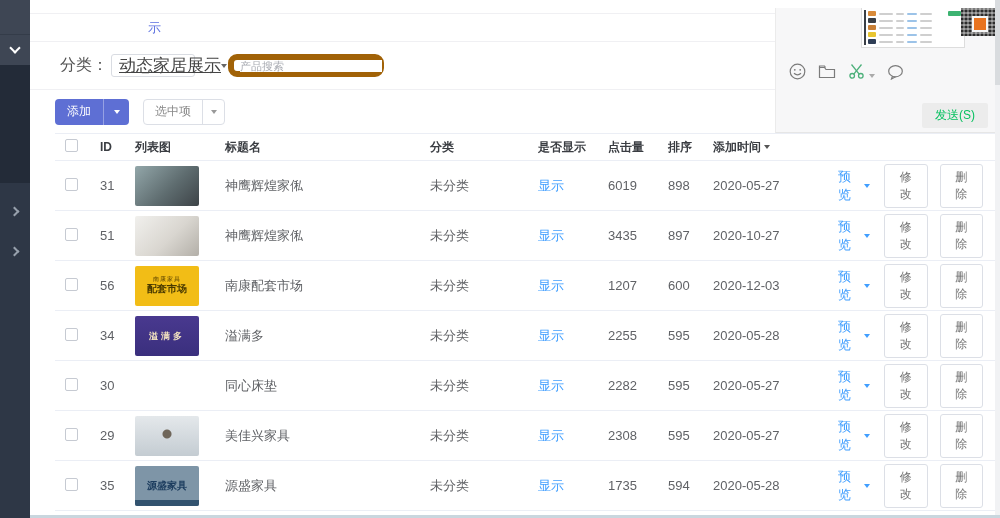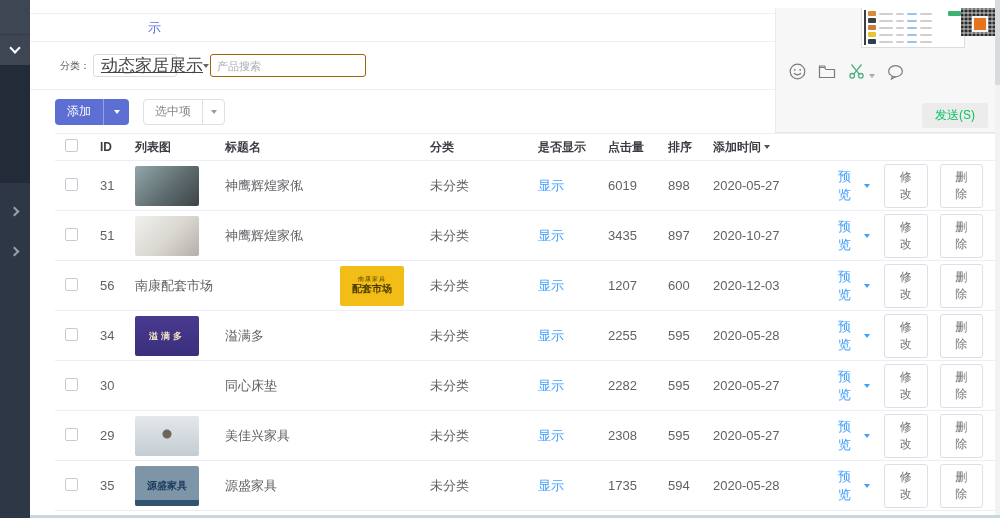--- a/index.html
+++ b/index.html
@@ -17,28 +17,28 @@
                 border-right:2px solid #97a0ac; border-bottom:2px solid #97a0ac; transform:rotate(-45deg); }
   .chev-r1 { top:208px; } .chev-r2 { top:248px; }
 
   
   .main { position:absolute; left:30px; top:0; right:5px; bottom:0; background:#fff; }
   .topline { height:14px; border-bottom:1px solid #f0f0f3; }
   .tabbar { height:28px; border-bottom:1px solid #f0f0f3; display:flex; align-items:center; }
   .tab { margin-left:118px; color:#5b6fe0; font-size:13px; }
 
   .filterbar { height:48px; border-bottom:1px solid #f0f0f3; display:flex; align-items:center; padding-left:30px; }
-  .filter-label { font-size:10px; color:#555; }
+  .filter-label { font-size:16px; color:#555; }
   .select { width:84px; height:23px; border:1px solid #d9dce2; border-radius:3px; background:#fff;
             display:flex; align-items:center; justify-content:space-between; padding:0 7px; margin-left:3px; cursor:pointer; }
   .select-value { font-size:17px; color:#444; white-space:nowrap;text-decoration:underline; }
   .caret-down { width:0; height:0; border-left:4px solid transparent; border-right:4px solid transparent;
                 border-top:5px solid #666; display:inline-block; }
   .caret-sm { border-left-width:3px; border-right-width:3px; border-top-width:4px; }
-  .search-box { width:156px; height:23px; border:1px solid #a16207; border-radius:3px; margin-left:33px;
+  .search-box { width:156px; height:23px; border:6px solid #a16207; border-radius:9px; margin-left:33px;
                 display:flex; align-items:center; padding:0 6px; }
   .search-box input { flex:1; border:none; outline:none; font-size:11px; color:#333;
                       font-family:"Liberation Sans",sans-serif; }
   .search-box input::placeholder { color:#a8abb2; }
 
   .toolbar { height:43px; display:flex; align-items:center; padding-left:25px; }
   .btn-add { display:flex; height:26px; border-radius:4px; overflow:hidden; cursor:pointer; }
   .btn-add .seg-main { background:#5e6fd4; color:#fff; font-size:12px; padding:0 12px; display:flex; align-items:center; }
   .btn-add .seg-caret { background:#5e6fd4; border-left:1px solid rgba(255,255,255,.35); width:26px;
                         display:flex; align-items:center; justify-content:center; }
@@ -236,27 +236,27 @@
               <span>预览</span>
               <span class="caret-down"></span>
             </a>
             <button class="mini-btn">修改</button>
             <button class="mini-btn">删除</button>
           </div>
         </div>
         <div class="tr">
           <div class="td col-check"><span class="cb"></span></div>
           <div class="td col-id">56</div>
-          <div class="td col-title">南康配套市场</div>
           <div class="td col-img">
             <div class="thumb">
               <span class="thumb-top">南康家具</span>
               <span class="thumb-main">配套市场</span>
             </div>
           </div>
+          <div class="td col-title">南康配套市场</div>
           <div class="td col-cat">未分类</div>
           <div class="td col-show">
             <a class="link">显示</a>
           </div>
           <div class="td col-clicks">1207</div>
           <div class="td col-sort">600</div>
           <div class="td col-date">2020-12-03</div>
           <div class="td col-actions">
             <a class="link preview">
               <span>预览</span>

